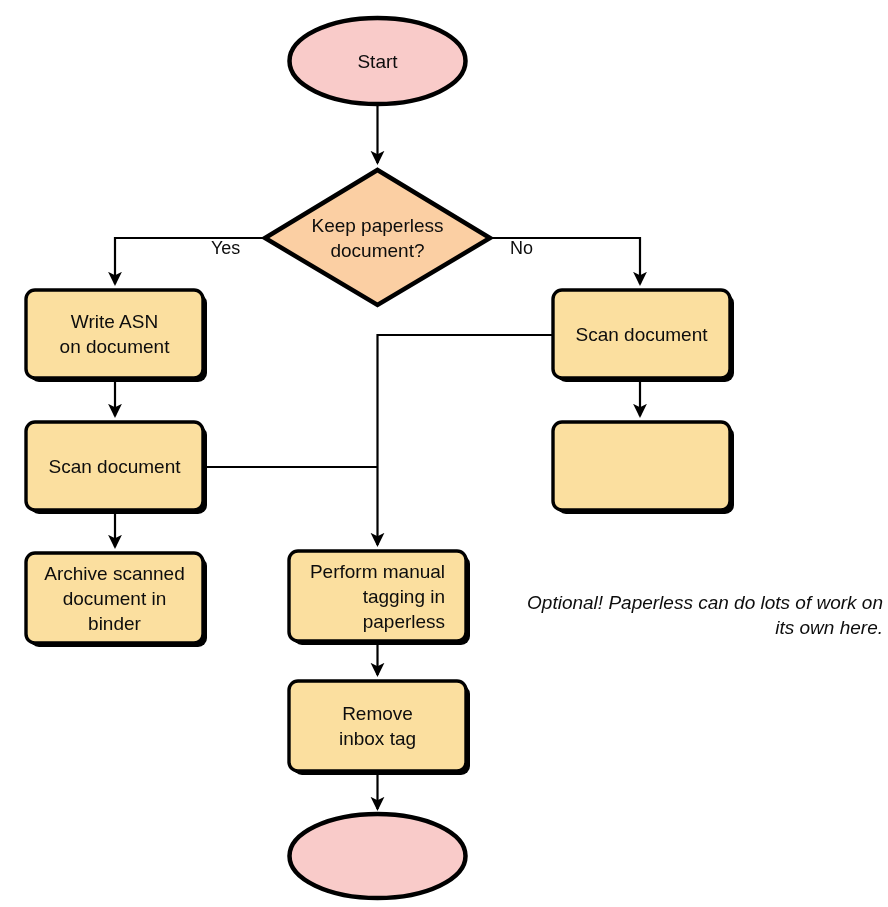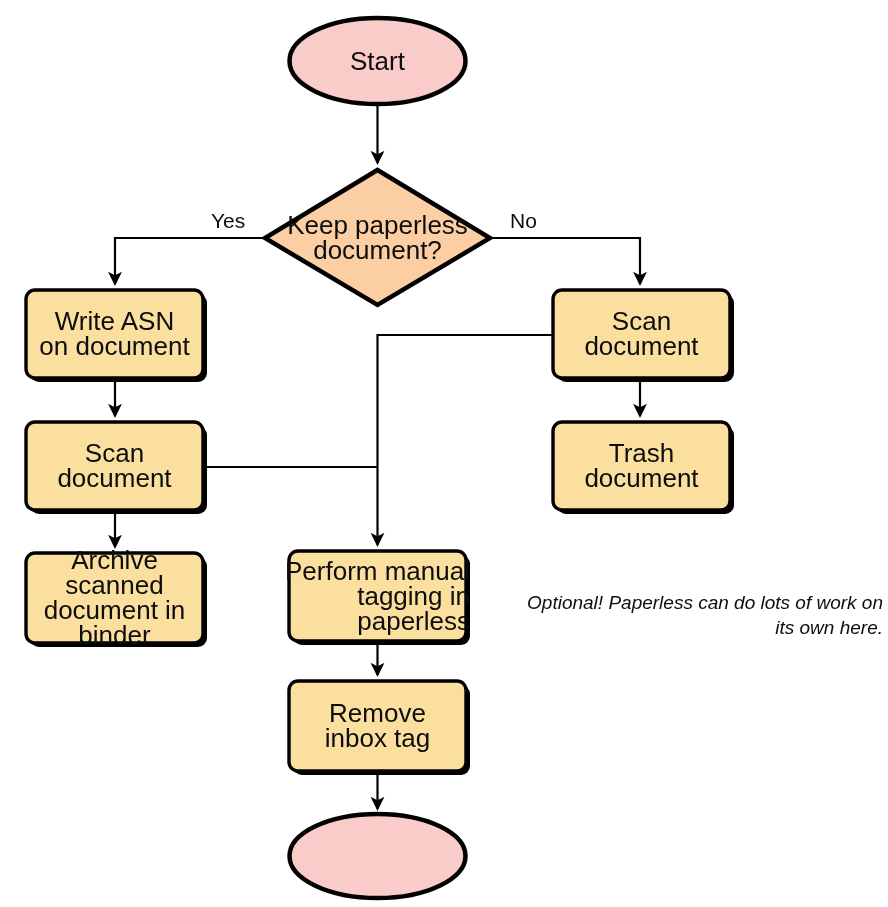--- a/index.html
+++ b/index.html
@@ -28,33 +28,34 @@
     height: 907px;
     display: block;
   }
   .node-label {
     position: absolute;
     display: flex;
     align-items: center;
     justify-content: center;
     text-align: center;
     color: #0d0d0d;
-    font-size: 26px;
+    font-size: 19px;
     line-height: 25px;
     white-space: pre-line;
     pointer-events: none;
     font-family: "Liberation Sans", sans-serif;
   }
   .edge-label {
     position: absolute;
     color: #0d0d0d;
-    font-size: 21px;
+    font-size: 18px;
     line-height: 20px;
     font-family: "Liberation Sans", sans-serif;
     white-space: nowrap;
+    margin-top: 27px;
   }
   .note-text {
     position: absolute;
     font-style: italic;
     font-size: 19px;
     line-height: 25px;
     color: #0d0d0d;
     font-family: "Liberation Sans", sans-serif;
     white-space: pre-line;
     text-align: right;
@@ -137,21 +138,20 @@
 on document</div>
 
   <div class="node-label" style="left:26px; top:422px; width:177px; height:88px;">Scan document</div>
 
   <div class="node-label" style="left:22px; top:553px; width:185px; height:90px;">Archive scanned
 document in
 binder</div>
 
   <div class="node-label" style="left:553px; top:290px; width:177px; height:88px;">Scan document</div>
 
-  <div class="node-label" style="left:553px; top:422px; width:177px; height:88px;">Trash document</div>
 
   <div class="node-label" style="left:285px; top:551px; width:185px; height:90px;text-align:right;">Perform manual
 tagging in
 paperless</div>
 
   <div class="node-label" style="left:289px; top:681px; width:177px; height:90px;">Remove
 inbox tag</div>
 
 
   <div class="edge-label" style="left:211px; top:211px;">Yes</div>

